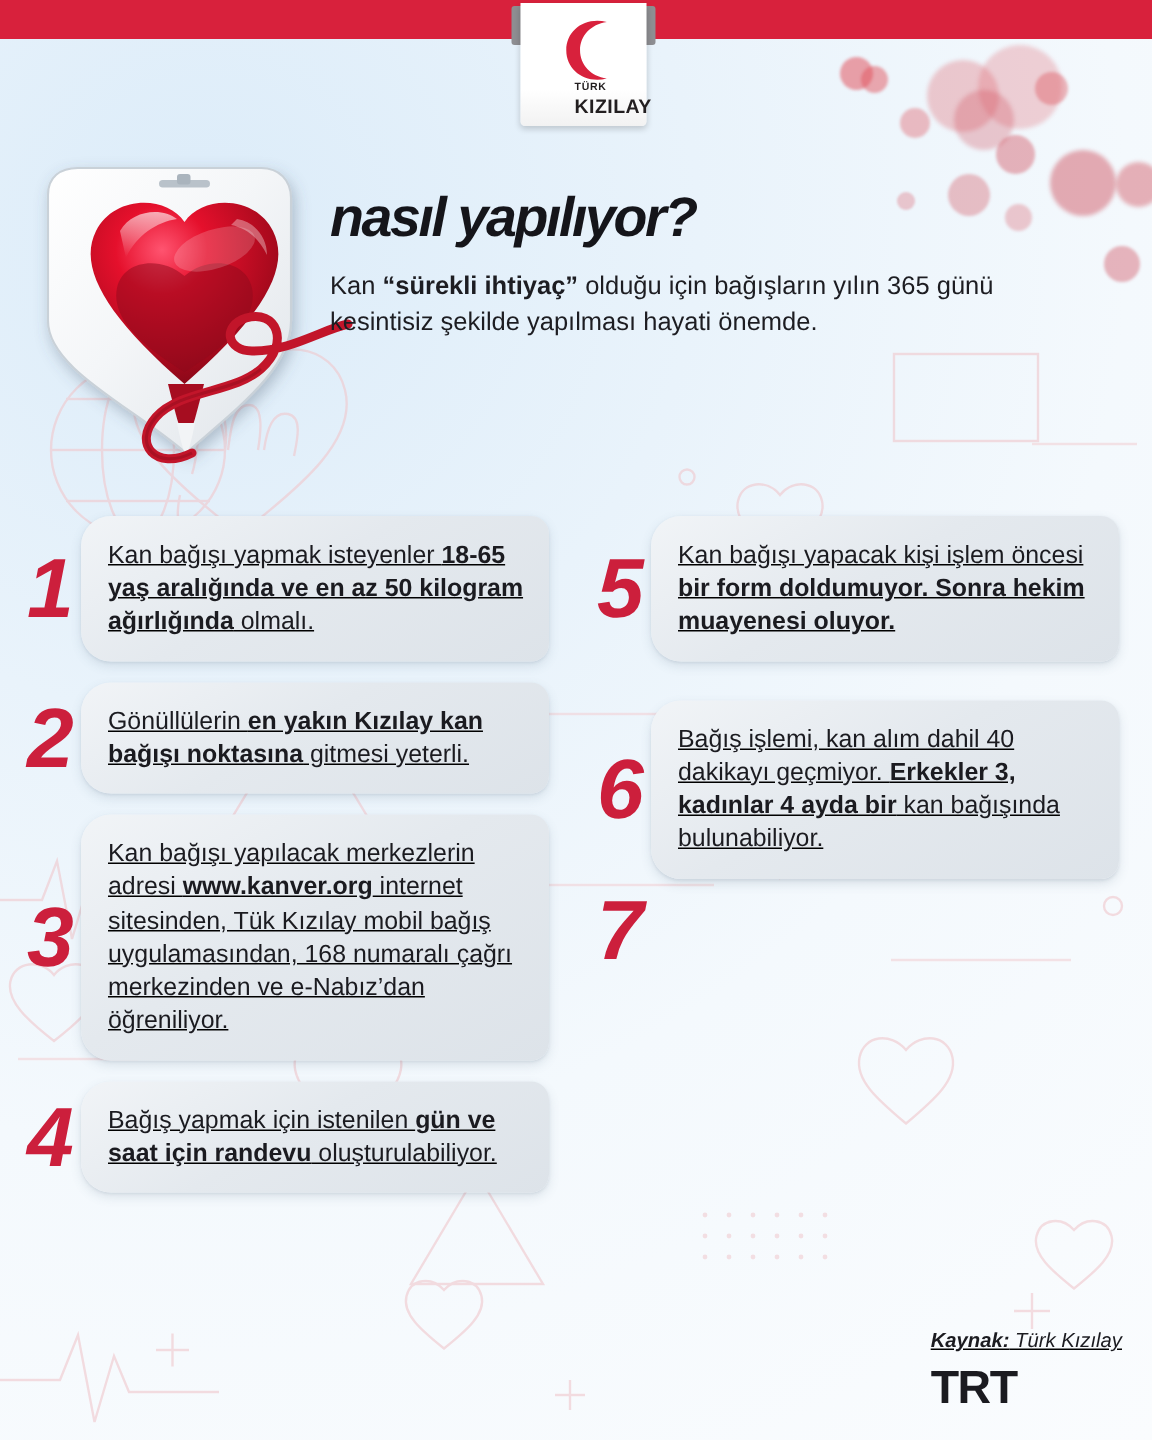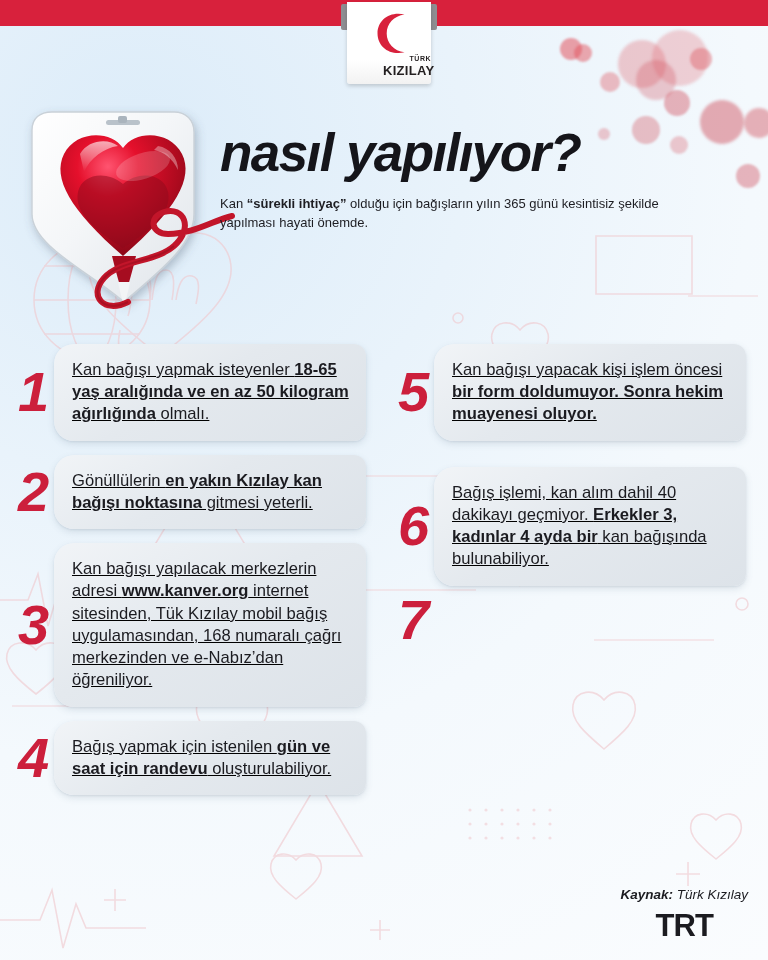--- a/index.html
+++ b/index.html
@@ -42,45 +42,45 @@
   .ribbon .shadow-l { left:-6px; border-radius:2px 0 0 2px; }
   .ribbon .shadow-r { right:-6px; border-radius:0 2px 2px 0; }
   .ribbon .sheet {
     position:absolute; top:2px; left:0; width:84px; height:82px;
     background:linear-gradient(180deg,#ffffff 0%,#ffffff 70%,#f2f2f2 100%);
     border-radius:0 0 3px 3px;
     box-shadow:0 2px 4px rgba(0,0,0,.18);
   }
   .crescent-wrap { position:absolute; top:10px; left:0; width:84px; height:46px; }
   .ribbon-text {
-    position:absolute; left:0; width:84px; text-align:right;
+    position:absolute; left:0; width:84px; text-align:left;
     color:#231f20; font-weight:bold; letter-spacing:.5px;padding-left:36px;
   }
   .rt-turk { top:55px; font-size:7px; }
   .rt-kizilay { top:63px; font-size:13px; letter-spacing:.3px; }
 
   
   .bagwrap { position:absolute; left:8px; top:96px; width:230px; height:230px; z-index:4; }
 
   
   .title-block { position:absolute; left:220px; top:130px; width:520px; z-index:5; }
   .t-line1 {
     font-size:63px; font-weight:bold; font-style:italic;
     letter-spacing:-2px; line-height:.97;
     background:linear-gradient(110deg,#8d1020 0%,#c4142c 28%,#ee3442 55%,#d41e35 78%,#8d1020 100%);
     -webkit-background-clip:text; background-clip:text; color:transparent;
     white-space:nowrap;
   }
   .t-line2 {
-    font-size:53px; font-weight:bold; font-style:italic;
+    font-size:37px; font-weight:bold; font-style:italic;
     letter-spacing:-1.6px; line-height:1.02; color:#15151a;
     margin-top:-4px; white-space:nowrap;
   }
   .subtitle {
-    margin-top:15px; font-size:13px; line-height:1.42; color:#1d1d22;
+    margin-top:15px; font-size:17px; line-height:1.42; color:#1d1d22;
     max-width:466px;
   }
   .subtitle b { font-weight:bold; }
 
   
   .col { position:absolute; width:348px; }
   .col-left  { left:18px;  top:344px; }
   .col-right { left:398px; top:344px; }
 
   .item { position:relative; margin-bottom:14px; }
@@ -101,21 +101,21 @@
   .item .card p {
     font-size:16.6px; line-height:1.34; color:#1b1b20;
   }
   .item .card b { font-weight:bold; }
 
   
   .gap-r1 { margin-bottom:26px; }
   .gap-r2 { margin-bottom:34px; }
 
   
-  .footer { position:absolute; right:20px; bottom:20px; text-align:center; z-index:6; }
+  .footer { position:absolute; right:20px; bottom:20px; text-align:left; z-index:6;text-decoration:underline; }
   .kaynak { font-size:13.5px; font-style:italic; color:#1b1b20; margin-bottom:7px; }
   .kaynak b { font-weight:bold; }
   .trt-logo { display:inline-flex; align-items:stretch; height:30px; }
   .trt { font-size:31px; font-weight:bold; color:#1b1b20; letter-spacing:-1px; line-height:34px; }
   .haber {
     background:#e0243f; color:#fff; font-size:31px; font-weight:bold;
     letter-spacing:-.5px; line-height:34px; padding:0 7px 0 6px;
     border-radius:3px; margin-left:2px;
   }
 </style>

